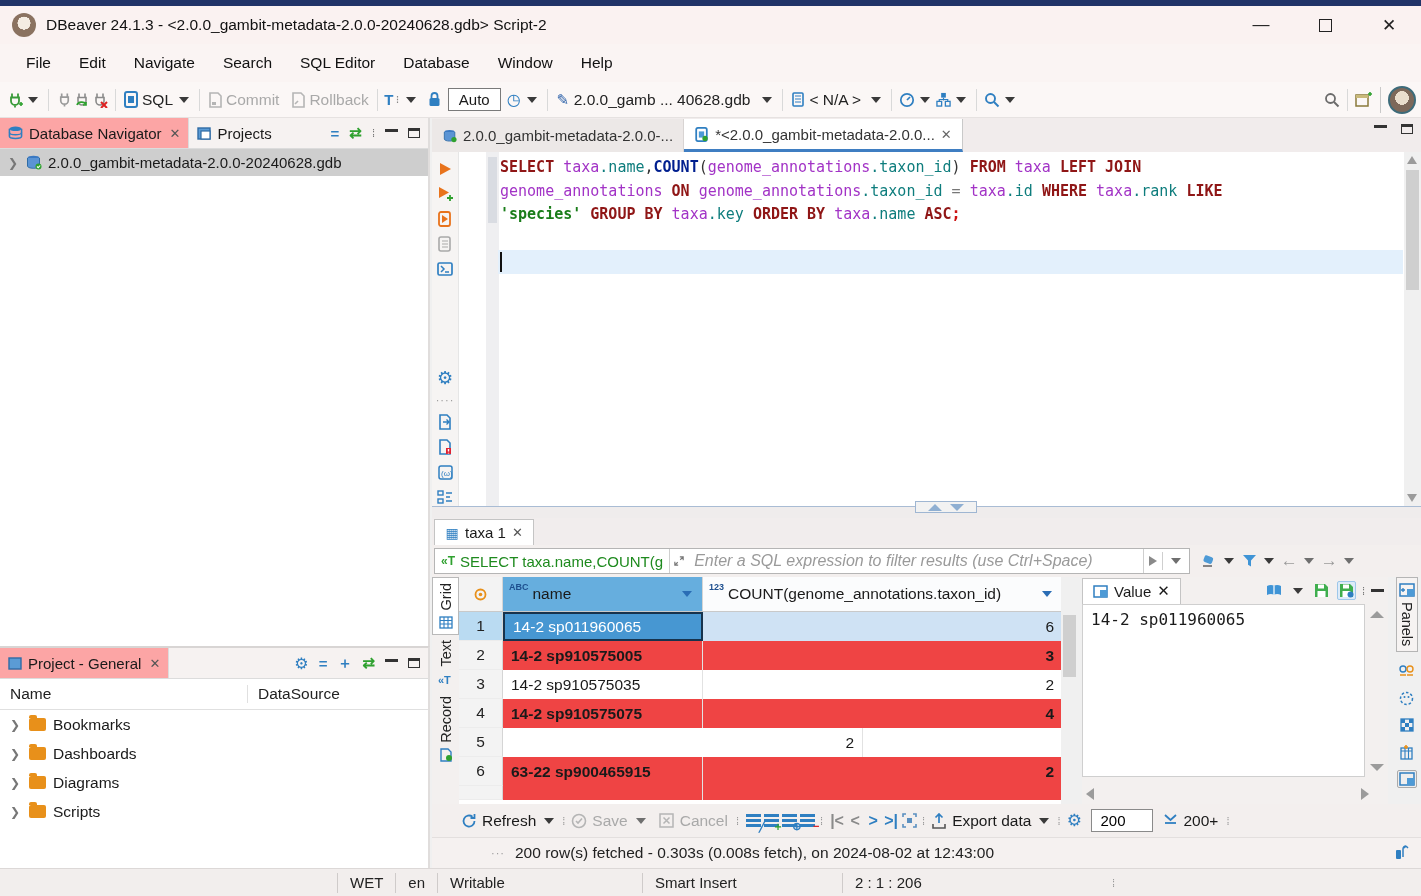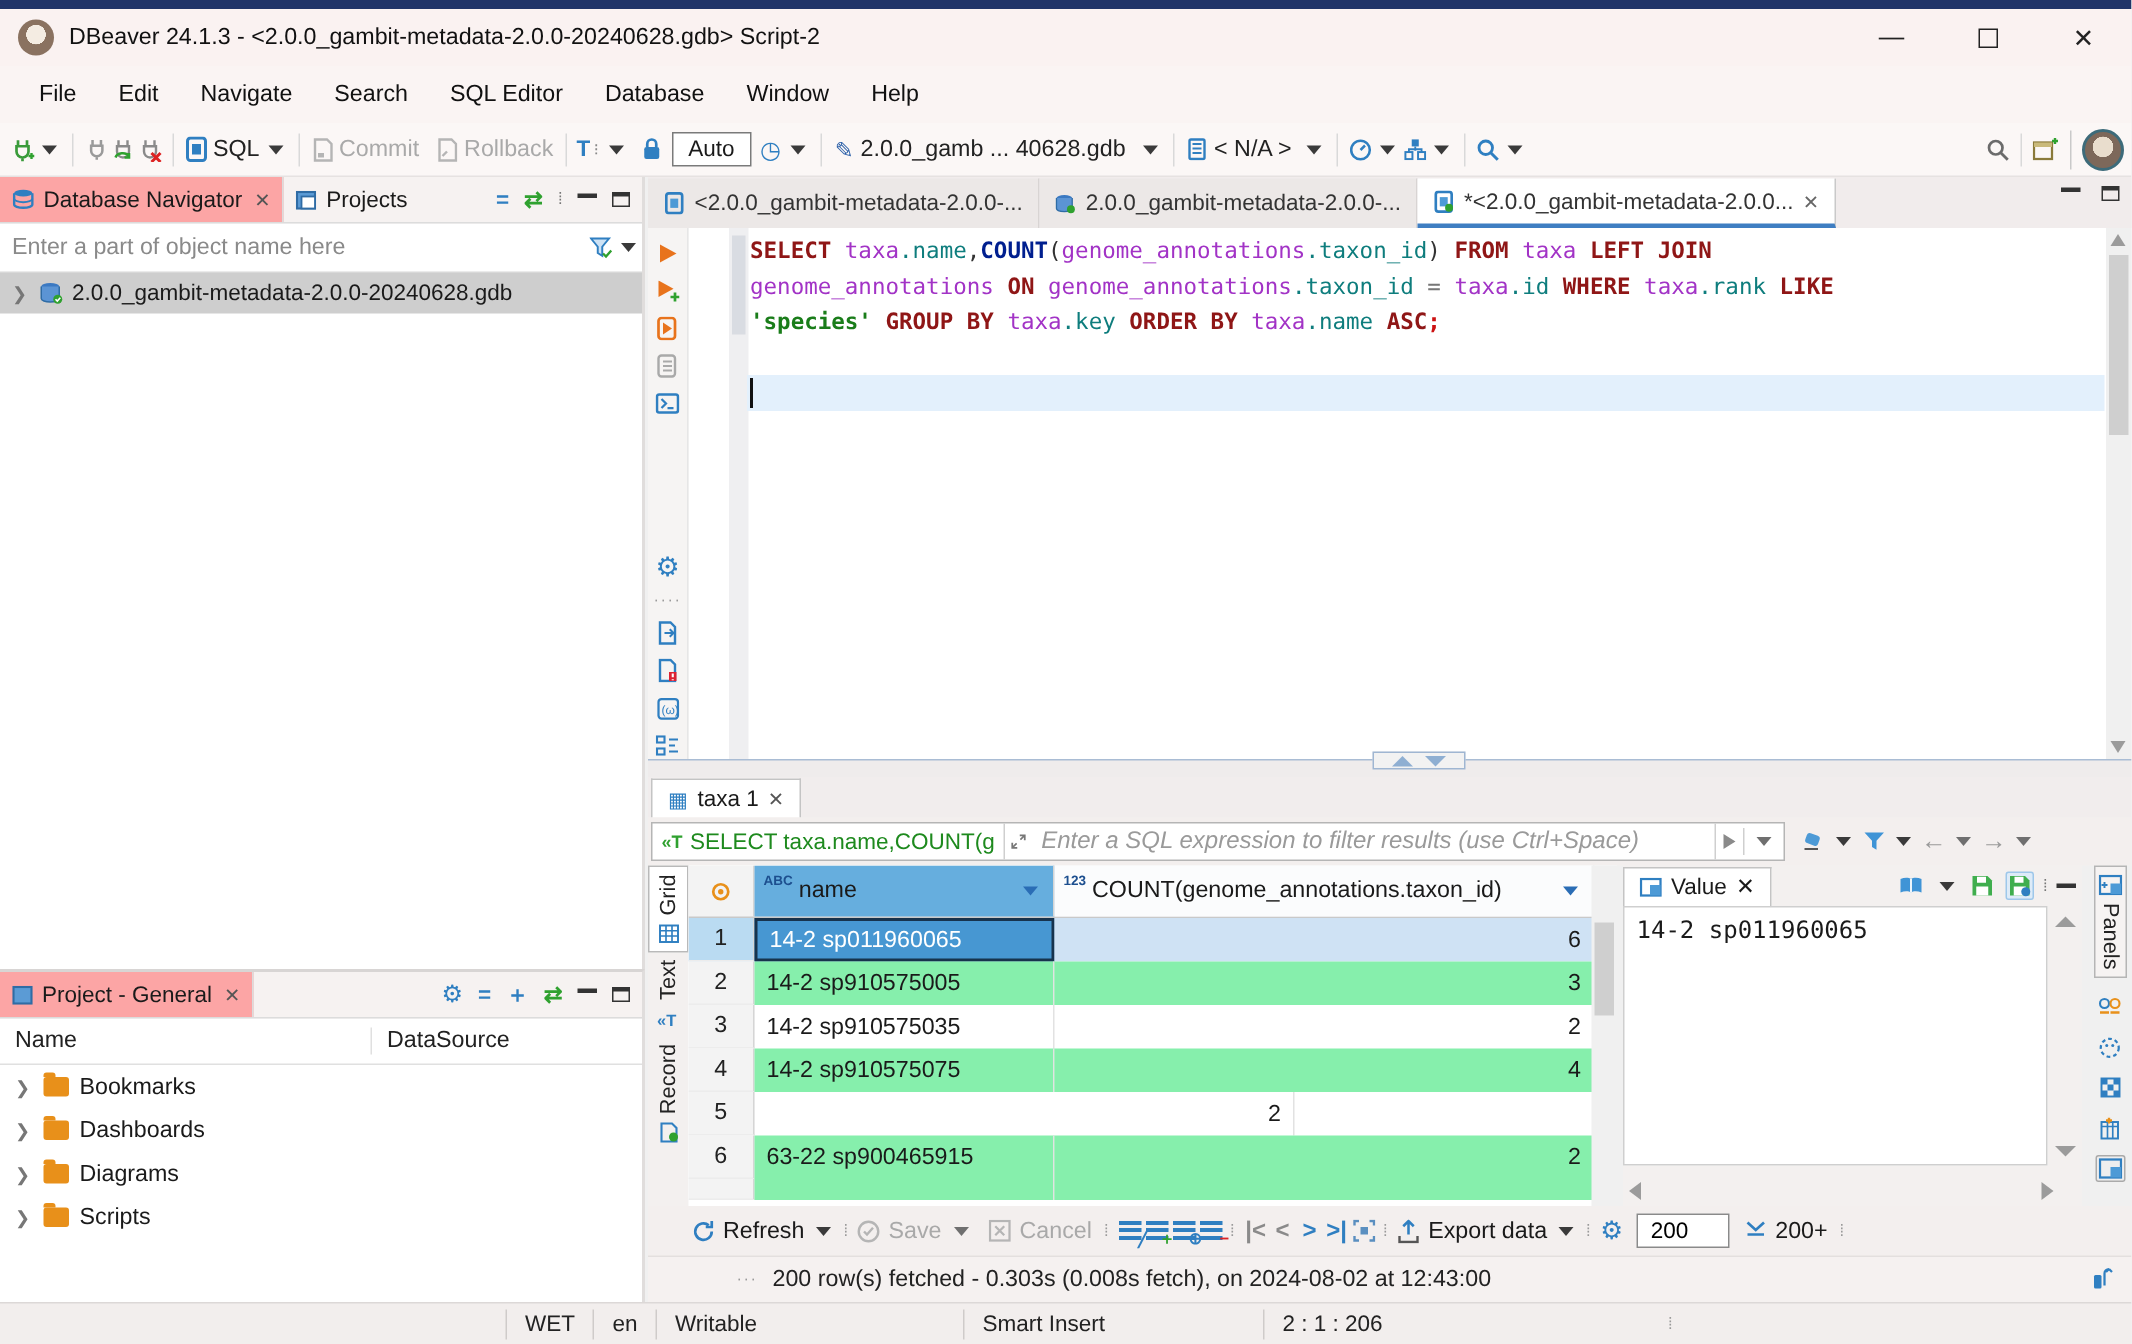--- a/index.html
+++ b/index.html
@@ -112,21 +112,21 @@
   .ghead .gnum { width:44px; display:flex; align-items:center; justify-content:center; border-right:1px solid #d5d5d5; }
   .gh { display:flex; align-items:center; padding:0 6px; font-size:15.5px; border-right:1px solid #d5d5d5; background:#fbfcfd; }
   .gh .typ { font-size:9px; font-weight:bold; color:#1d4f8f; margin-right:4px; align-self:flex-start; margin-top:5px;text-align:center; }
   .gh .dd { margin-left:auto; }
   .gh.selcol { background:#66aede; }
   .grow { display:flex; height:29px; align-items:stretch; font-size:15.5px; }
   .grow .gnum { width:44px; display:flex; align-items:center; justify-content:center; background:#f3f3f3; border-right:1px solid #d5d5d5; border-bottom:1px solid #ececec; color:#222; }
   .gcell { display:flex; align-items:center; padding:0 8px; border-right:1px solid #e2e2e2; }
   .gname { width:200px; }
   .gcount { width:360px; justify-content:flex-end; }
-  .grow.stripe .gcell { background:#86efac; }
+  .grow.stripe .gcell { background:#ef4444;font-weight:bold; }
   .grow.sel .gnum { background:#badbf2; }
   .grow.sel .gname { background:#4797d2; color:#fff; border:2px solid #17334d; }
   .grow.sel .gcount { background:#cfe2f4; }
   #grid-vscroll { left:1061px; top:577px; width:17px; height:227px; }
 
   
   #value-panel { left:1082px; top:577px; width:306px; height:227px; background:#f3f0ef; }
   #vp-tabbar { display:flex; align-items:center; height:27px; }
   #vp-icons { margin-left:auto; display:flex; align-items:center; gap:6px; padding-right:4px; }
   .iconbtn-box { border:1px solid #9ec7ea; background:#ddebf8; border-radius:2px; padding:1px; }
@@ -326,30 +326,20 @@
       <span>Projects</span>
     </div>
     <div class="ptab-icons">
       <span style="color:#2f7fc1;font-weight:bold;">=</span>
       <span style="color:#2fa12f;font-weight:bold;">⇄</span>
       <span style="color:#777;font-size:11px;">⁞</span>
       <span class="minbtn"></span>
       <span class="maxbtn"></span>
     </div>
   </div>
-  <div id="nav-filter">
-    <input placeholder="Enter a part of object name here" style="">
-    <span class="ic">
-      <svg width="16" height="15" viewBox="0 0 16 15">
-          <path d="M1 1h12l-4.5 5.5v6l-3-1.8V6.5z" fill="#cfe3f5" stroke="#2f7fc1" stroke-width="1.3"></path>
-          <path d="M9 11l2 2 3.5-4" stroke="#2fa12f" stroke-width="1.6" fill="none"></path>
-        </svg>
-    </span>
-    <span class="dd"></span>
-  </div>
   <div class="treerow sel">
     <span class="chev">❯</span>
     <span class="ic" style="width:16px;height:15px">
       <svg width="16" height="15" viewBox="0 0 16 15">
           <ellipse cx="7.5" cy="3" rx="6" ry="2.3" fill="#3b79c2"></ellipse>
           <path d="M1.5 3v8c0 1.3 2.7 2.3 6 2.3s6-1 6-2.3V3" fill="#5b94d4" stroke="#2f6ca5" stroke-width="1"></path>
           <circle cx="12.5" cy="11.5" r="3" fill="#2fa12f"></circle>
           <path d="M11 11.5l1.2 1.2 2-2.2" stroke="#fff" stroke-width="1.1" fill="none"></path>
         </svg>
     </span>
@@ -401,29 +391,20 @@
         <span class="chev">❯</span>
         <span class="folder"></span>
         <span>Scripts</span>
       </div>
     </div>
 </div>
 
 <div id="ed-tabs" class="abs">
     <div class="edtab">
       <span class="ic" style="width: 15px; height: 15px;">
-        <svg width="13" height="15" viewBox="0 0 14 17">
-          <rect x="1" y="1" width="12" height="15" rx="2" fill="none" stroke="#2f7fc1" stroke-width="2"></rect>
-          <rect x="4" y="5" width="6" height="7" fill="#4d9ad6"></rect>
-        </svg>
-      </span>
-      <span>&lt;2.0.0_gambit-metadata-2.0.0-...</span>
-    </div>
-    <div class="edtab">
-      <span class="ic" style="width: 15px; height: 15px;">
         <svg width="14" height="14" viewBox="0 0 16 15">
           <ellipse cx="7.5" cy="3" rx="6" ry="2.3" fill="#3b79c2"></ellipse>
           <path d="M1.5 3v8c0 1.3 2.7 2.3 6 2.3s6-1 6-2.3V3" fill="#5b94d4" stroke="#2f6ca5" stroke-width="1"></path>
           <circle cx="12.5" cy="11.5" r="3" fill="#2fa12f"></circle>
         </svg>
       </span>
       <span>2.0.0_gambit-metadata-2.0.0-...</span>
     </div>
     <div class="edtab active">
       <span class="ic" style="width: 15px; height: 15px;">

